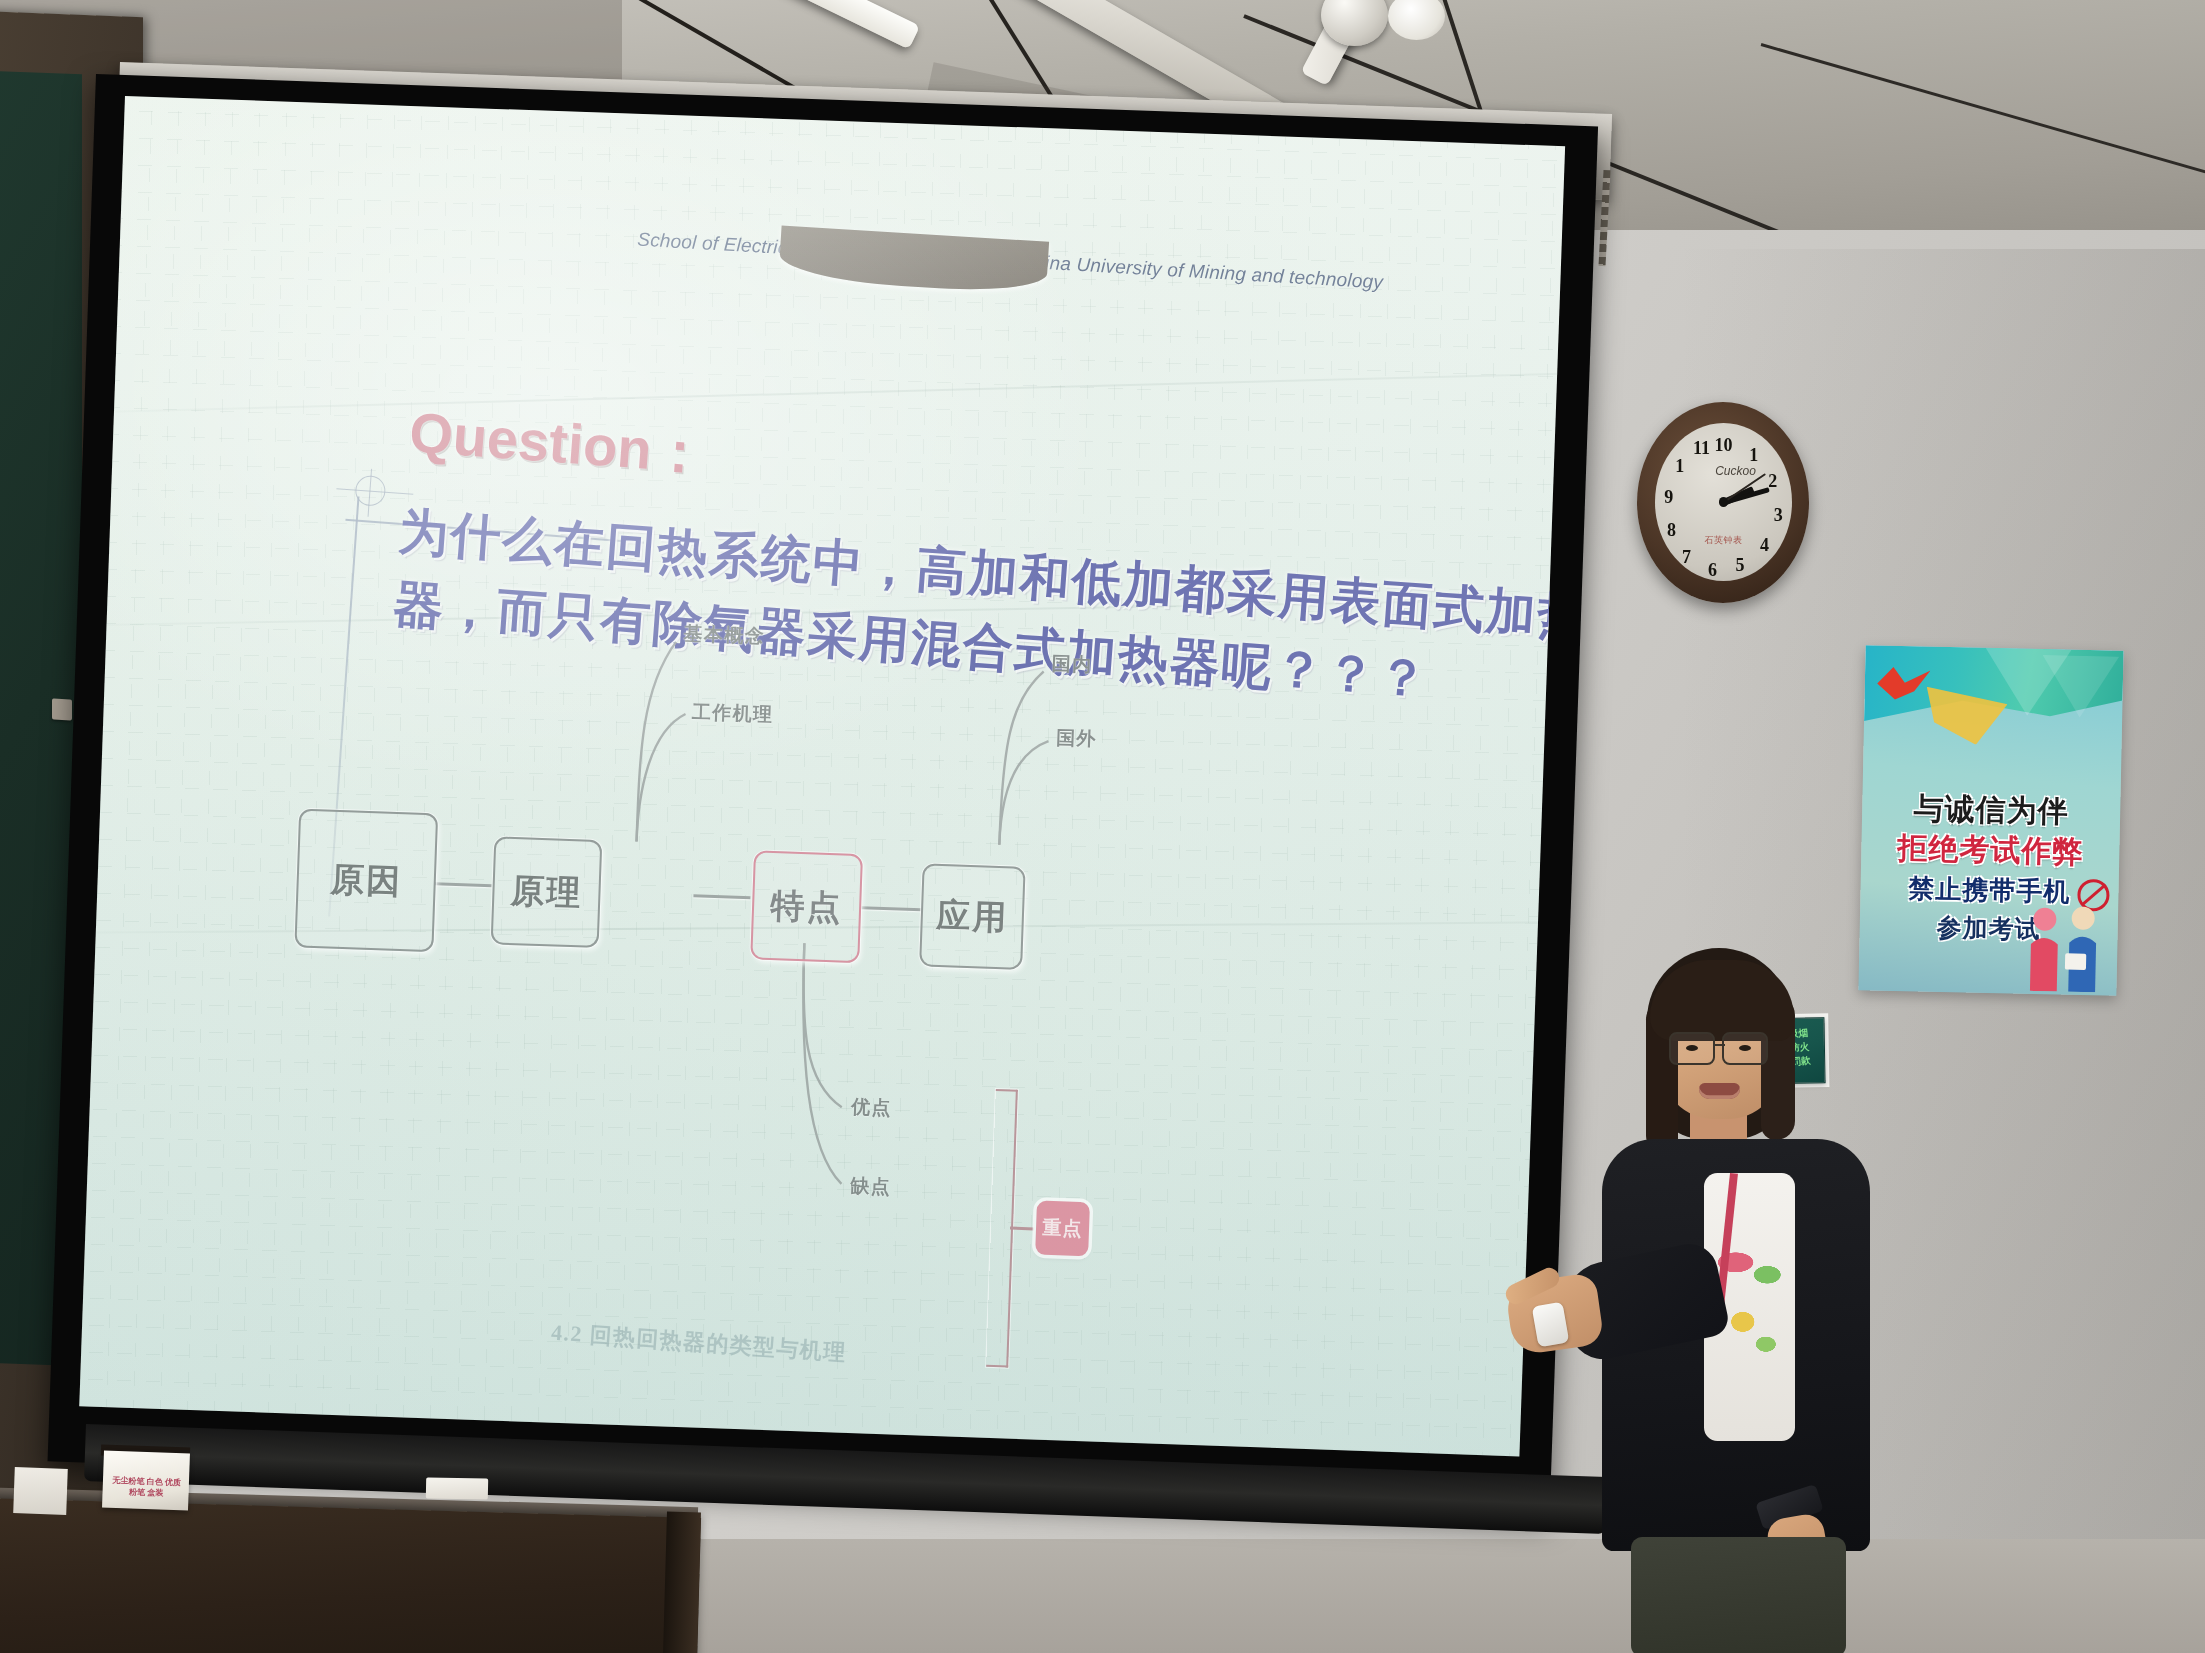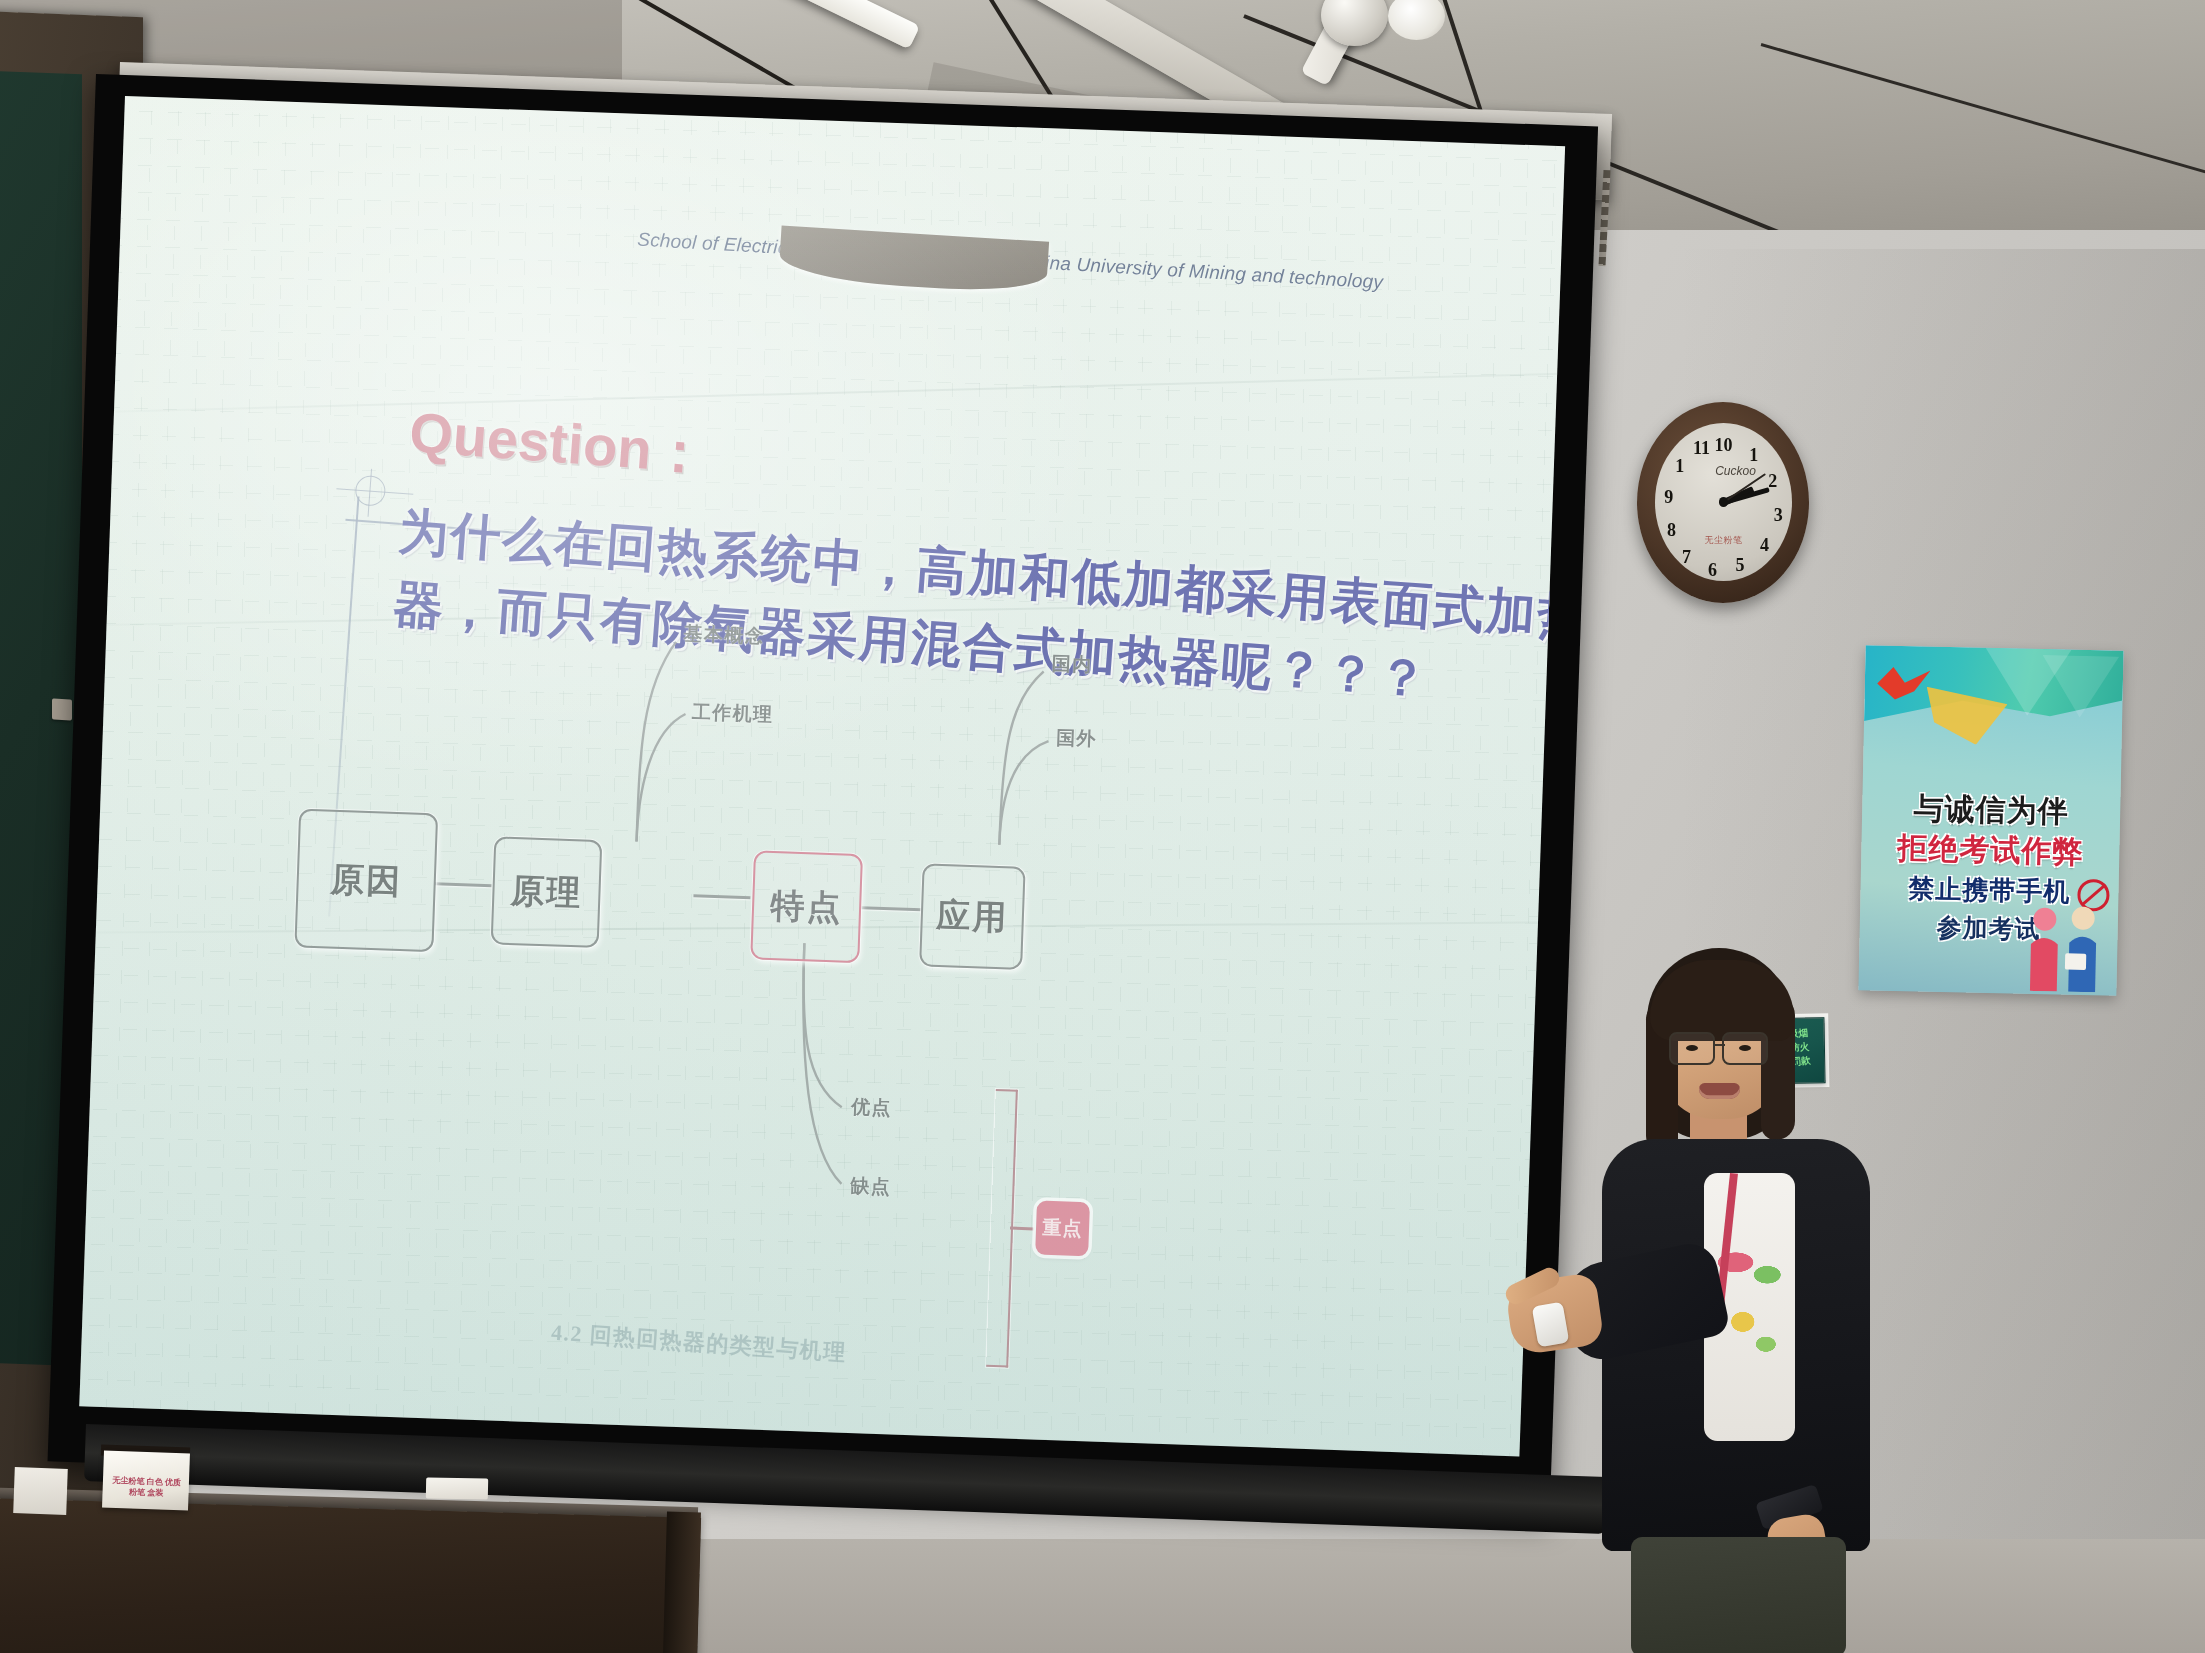--- a/index.html
+++ b/index.html
@@ -603,21 +603,21 @@
     </div>
 
     <div class="slide-footer">4.2 回热回热器的类型与机理</div>
 
     <div class="screen-sheen"></div>
   </div>
 
   <div class="clock-outer">
     <div class="clock-face">
       <div class="clock-logo">Cuckoo</div>
-      <div class="clock-sub">无尘粉笔</div>
+      <div class="clock-sub">石英钟表</div>
 
       <div class="clock-num" style="left:50%;  top:14%;">10</div>
       <div class="clock-num" style="left:72%;  top:20%;">1</div>
       <div class="clock-num" style="left:86%;  top:37%;">2</div>
       <div class="clock-num" style="left:90%;  top:58%;">3</div>
       <div class="clock-num" style="left:80%;  top:77%;">4</div>
       <div class="clock-num" style="left:62%;  top:90%;">5</div>
       <div class="clock-num" style="left:42%;  top:93%;">6</div>
       <div class="clock-num" style="left:23%;  top:85%;">7</div>
       <div class="clock-num" style="left:12%;  top:68%;">8</div>

